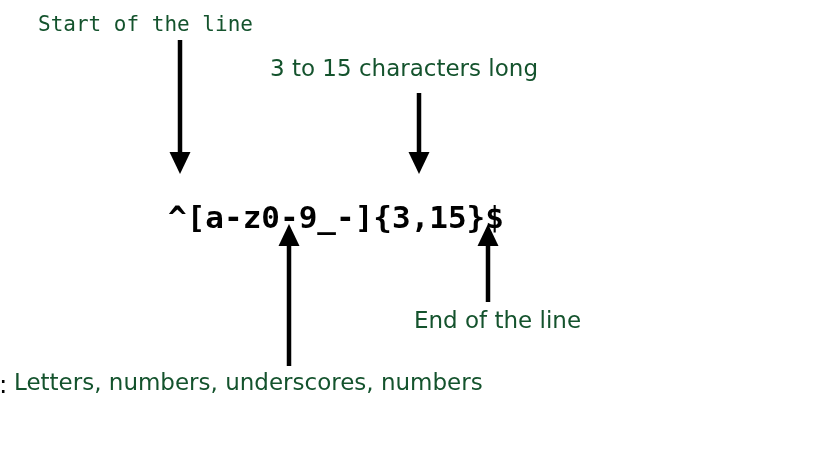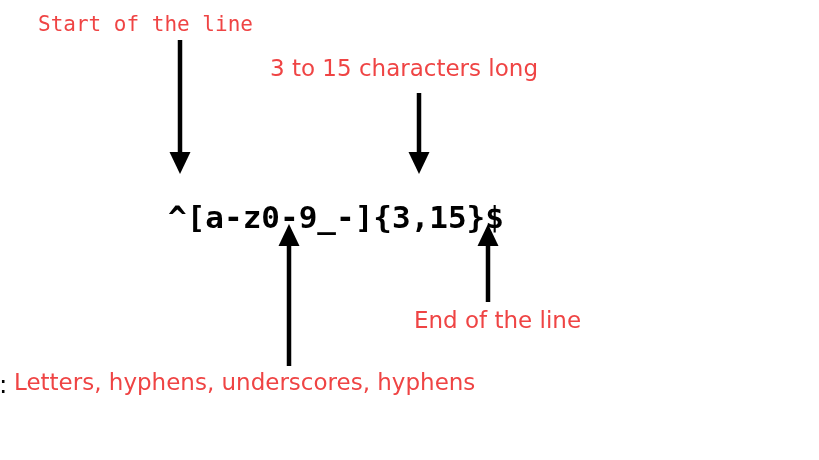--- a/index.html
+++ b/index.html
@@ -10,21 +10,21 @@
   #canvas {
     position: relative;
     width: 819px;
     height: 460px;
     background: #ffffff;
     overflow: hidden;
     font-family: "DejaVu Sans", sans-serif;
   }
   .label {
     position: absolute;
-    color: #ef4444;
+    color: #14532d;
     white-space: pre;
     line-height: 1;
   }
   .label-mono {
     font-family: "DejaVu Sans Mono", monospace;
   }
   .label-sans {
     font-family: "DejaVu Sans", sans-serif;
   }
   .regex-expression {
@@ -70,21 +70,21 @@
     <polygon points="14,81 3.5,59 24.5,59" fill="#000000"></polygon>
   </svg>
 
   <div class="regex-expression" style="left:168px; top:178px; font-size:31px;">^[a-z0-9_-]{3,15}$</div>
 
   <svg class="arrow-svg" style="left:275px; top:224px;" width="30" height="142" viewBox="0 0 30 142">
     <line x1="14" y1="142" x2="14" y2="20" stroke="#000000" stroke-width="4.5"></line>
     <polygon points="14,0 3.5,22 24.5,22" fill="#000000"></polygon>
   </svg>
 
-  <div class="label label-sans" style="left:14px; top:371px; font-size:23px;">Letters, hyphens, underscores, hyphens</div>
+  <div class="label label-sans" style="left:14px; top:371px; font-size:23px;">Letters, numbers, underscores, numbers</div>
 
   <svg class="arrow-svg" style="left:474px; top:224px;" width="30" height="78" viewBox="0 0 30 78">
     <line x1="14" y1="78" x2="14" y2="20" stroke="#000000" stroke-width="4.5"></line>
     <polygon points="14,0 3.5,22 24.5,22" fill="#000000"></polygon>
   </svg>
 
   <div class="label label-sans" style="left:414px; top:309px; font-size:23px;">End of the line</div>
 
 </div>
 

